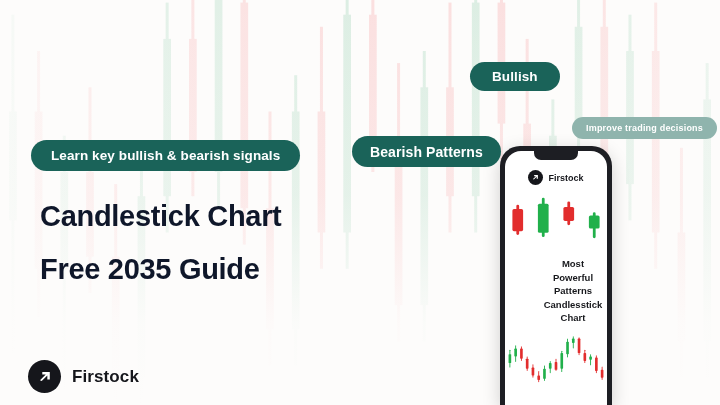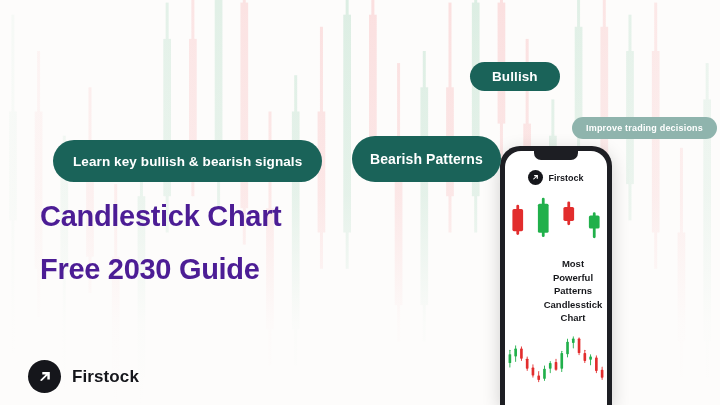--- a/index.html
+++ b/index.html
@@ -38,38 +38,38 @@
     display: flex; align-items: center; justify-content: center;
     border-radius: 999px;
     color: #ffffff;
     font-weight: 700;
     white-space: nowrap;
     letter-spacing: .1px;
   }
   .pill-dark { background: #1a6359; }
   .pill-muted { background: #8fb4ad; }
 
-  #pill-learn  { left: 53px;  top: 140px; height: 42px; padding: 0 20px; font-size: 13.5px; }
-  #pill-bearish{ left: 352px; top: 136px; height: 46px; padding: 0 18px; font-size: 14px; }
+  #pill-learn  { left: 31px;  top: 140px; height: 31px; padding: 0 20px; font-size: 13.5px; }
+  #pill-bearish{ left: 352px; top: 136px; height: 31px; padding: 0 18px; font-size: 14px; }
   #pill-bullish{ left: 470px; top: 62px;  height: 29px; padding: 6px 22px; font-size: 13.5px; }
   #pill-improve{ left: 572px; top: 117px; height: 22px; padding: 8px 14px; font-size: 9px; letter-spacing: .2px; }
 
   
   #headline {
     position: absolute;
     left: 40px; top: 190px;
     z-index: 5;
     width: 430px;
   }
   #headline .line {
     display: block;
     font-size: 29px;
     line-height: 53px;
     font-weight: 800;
-    color: #4c1d95;
+    color: #0f172a;
     letter-spacing: -0.3px;
   }
 
   
   #brand {
     position: absolute;
     left: 28px; bottom: 12px;
     z-index: 6;
     display: flex; align-items: center; gap: 11px;
   }
@@ -208,21 +208,21 @@
   <div class="pill pill-dark" id="pill-bullish">
     <span>Bullish</span>
   </div>
 
   <div class="pill pill-muted" id="pill-improve">
     <span>Improve trading decisions</span>
   </div>
 
   <div id="headline">
     <span class="line">Candlestick Chart</span>
-    <span class="line">Free 2030 Guide</span>
+    <span class="line">Free 2035 Guide</span>
   </div>
 
   <div id="brand">
     <span class="logo-mark">
       <svg width="18" height="18" viewBox="0 0 24 24" aria-hidden="true">
         <path d="M7.6 17.4 L15.1 9.9 L15.1 15.3 L18.4 15.3 L18.4 5.3 L8.4 5.3 L8.4 8.6 L13.0 8.6 L5.3 16.3 Z" fill="#ffffff"></path>
       </svg>
     </span>
     <span id="brand-name">Firstock</span>
   </div>

